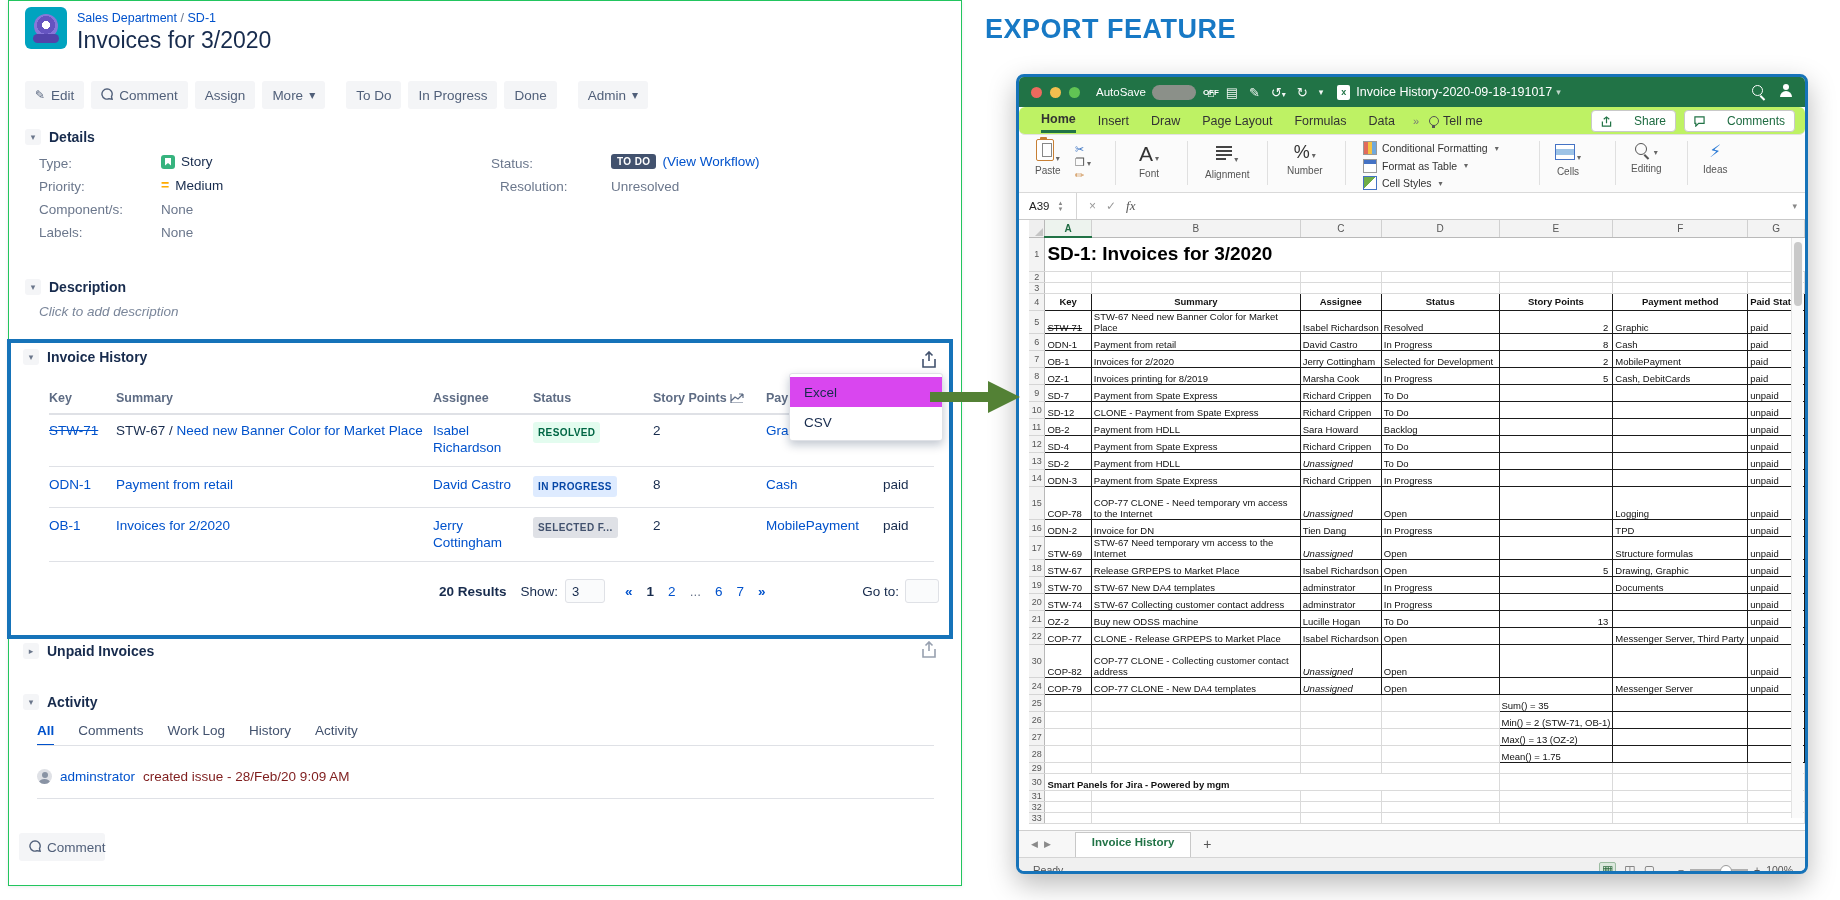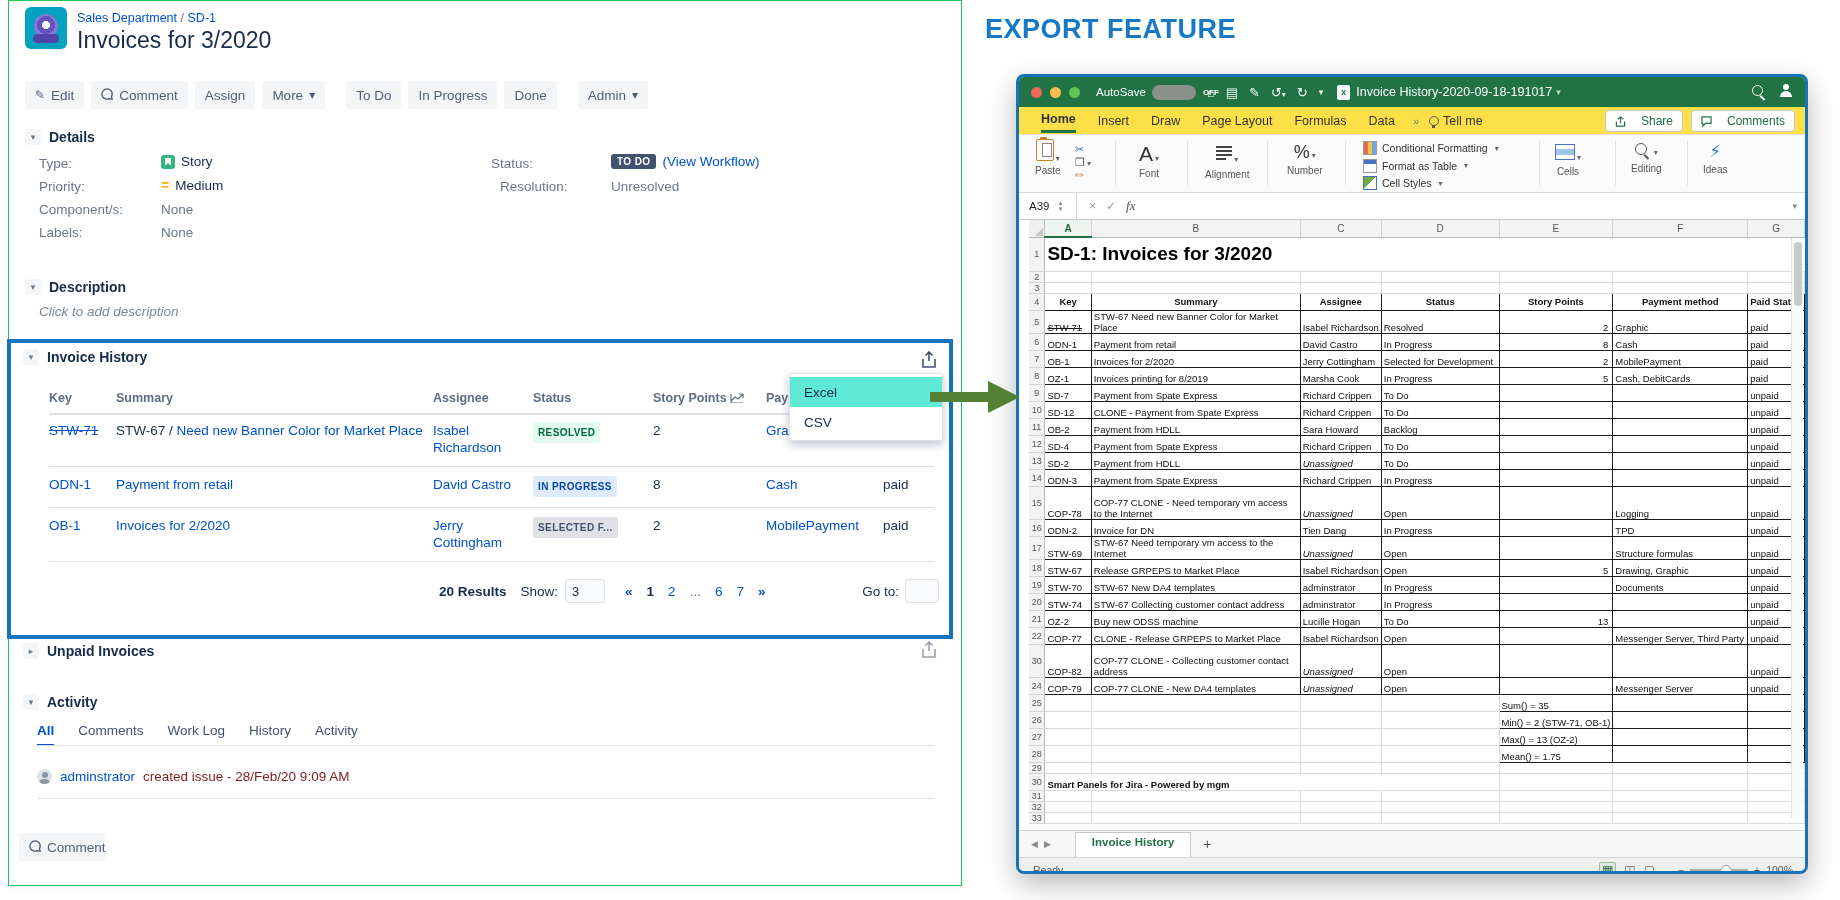--- a/index.html
+++ b/index.html
@@ -52,21 +52,21 @@
     font-size:13.5px;color:#172B4D;}
   .pg-input{border:1px solid #DFE1E6;border-radius:3px;height:24px;background:#FAFBFC;
     font-size:13px;color:#172B4D;padding:0 6px;box-sizing:border-box;}
   .pg-link{color:#0052CC;margin-left:14px;cursor:default;}
   .pg-cur{color:#172B4D;font-weight:600;margin-left:14px;}
   .pg-dots{color:#6B778C;margin-left:14px;}
   
   .dropdown{position:absolute;left:780px;top:372px;width:152px;background:#fff;border:1px solid #DFE1E6;
     border-radius:3px;box-shadow:0 4px 10px rgba(9,30,66,.25);z-index:30;padding:3px 0;}
   .dd-item{height:30px;display:flex;align-items:center;padding:0 14px;font-size:13.5px;color:#172B4D;cursor:default;}
-  .dd-item.sel{background:#5eead4;}
+  .dd-item.sel{background:#d946ef;}
   
   .act-tabs{position:absolute;left:28px;top:722px;display:flex;gap:24px;font-size:13.5px;color:#42526E;}
   .act-tab.active{color:#0052CC;font-weight:600;border-bottom:2px solid #0052CC;padding-bottom:6px;}
   .act-divider{position:absolute;left:28px;top:744px;width:897px;border-bottom:1px solid #DFE1E6;}
   .mini-person{width:15px;height:15px;border-radius:50%;background:#DFE1E6;position:relative;overflow:hidden;}
   .mini-person:before{content:"";position:absolute;left:4.5px;top:2.5px;width:6px;height:6px;border-radius:50%;background:#8993A4;}
   .mini-person:after{content:"";position:absolute;left:2px;top:9.5px;width:11px;height:7px;border-radius:50% 50% 0 0;background:#8993A4;}
   
   .annotation-title{position:absolute;left:985px;top:14px;font-size:27px;font-weight:800;
     color:#1779C5;letter-spacing:.5px;}
@@ -84,29 +84,29 @@
   .tbico{margin-left:11px;font-size:13px;color:#fff;opacity:.95;}
   .doc-ic{width:13px;height:15px;background:#fff;border-radius:2px;margin-left:14px;color:#217346;
     font-size:9px;font-weight:700;display:flex;align-items:center;justify-content:center;}
   .doc-title{margin-left:6px;font-size:12.5px;}
   .title-caret{font-size:9px;opacity:.7;margin-left:4px;}
   .mag{width:9px;height:9px;border:1.7px solid #fff;border-radius:50%;position:relative;display:inline-block;}
   .mag:after{content:"";position:absolute;left:8px;top:9px;width:6px;height:1.7px;background:#fff;transform:rotate(45deg);transform-origin:0 0;}
   .person-ic{width:14px;height:13px;position:relative;display:inline-block;}
   .person-ic:before{content:"";position:absolute;left:4px;top:0;width:6px;height:6px;border-radius:50%;background:#fff;}
   .person-ic:after{content:"";position:absolute;left:1px;top:7px;width:12px;height:6px;border-radius:6px 6px 0 0;background:#fff;}
-  .xl-tabrow{height:27px;background:#fde047;display:flex;align-items:center;font-size:12.5px;color:#333;
-    border-bottom:1px solid #E2E2E2;position:relative;}
+  .xl-tabrow{height:27px;background:#bef264;display:flex;align-items:center;font-size:12.5px;color:#333;
+    border-bottom:1px solid #E2E2E2;position:relative;border-radius:6px;}
   .rtab{margin-left:22px;padding:4px 0;}
   .rtab.active{font-weight:700;border-bottom:3px solid #217346;}
   .tellme-bulb{width:8px;height:8px;border:1.3px solid #555;border-radius:50%;display:inline-block;position:relative;margin:0 4px 0 10px;}
   .tellme-bulb:after{content:"";position:absolute;left:2px;top:8px;width:3px;height:3px;background:#555;}
   .chev2{color:#777;margin-left:18px;font-size:11px;}
   .xl-actions{position:absolute;right:10px;top:3px;display:flex;gap:8px;}
-  .xabtn{border:1px solid #C9C9C9;border-radius:4px;height:20px;padding:0 9px;display:flex;align-items:center;gap:15px;
+  .xabtn{border:1px solid #C9C9C9;border-radius:4px;height:20px;padding:0 9px;display:flex;align-items:center;gap:22px;
     font-size:12px;color:#1E6B41;background:#fff;}
   .xl-ribbon{height:57px;background:#FBFBFB;border-bottom:1px solid #D9D9D9;position:relative;font-size:10px;color:#444;}
   .rgroup{position:absolute;top:4px;text-align:center;}
   .rg-label{margin-top:2px;font-size:10px;color:#555;}
   .rdiv{position:absolute;top:6px;height:44px;width:1px;background:#E0E0E0;}
   .bigA{font-size:21px;color:#333;font-weight:500;}
   .carét,.rcaret{font-size:8px;color:#666;margin-left:2px;vertical-align:middle;}
   .clipb{width:16px;height:20px;border:1.5px solid #C77F34;border-radius:2px;position:relative;background:#fff;display:inline-block;}
   .clipb:before{content:"";position:absolute;left:3px;top:-3px;width:7px;height:3px;background:#C77F34;border-radius:1px;}
   .clipb:after{content:"";position:absolute;left:5px;top:3px;width:8px;height:12px;background:#fff;border:1px solid #888;}

